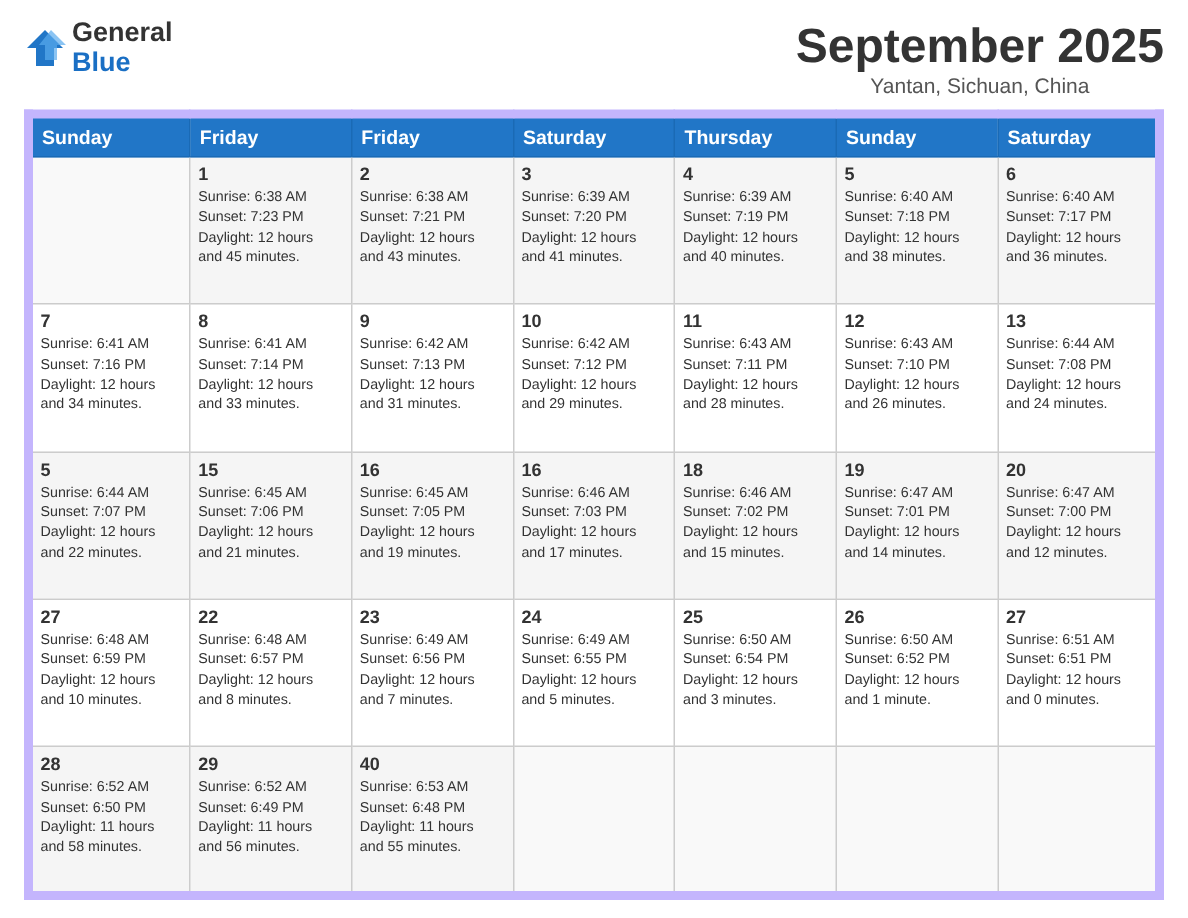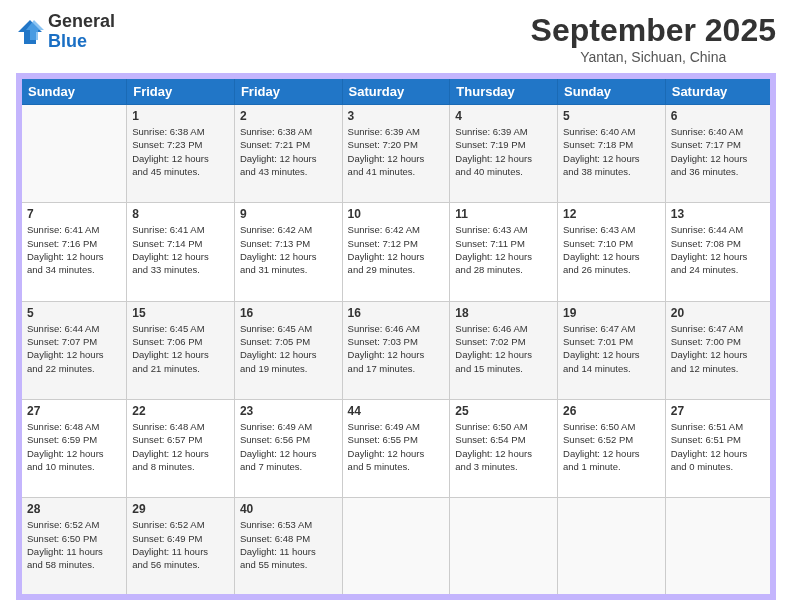--- a/index.html
+++ b/index.html
@@ -227,21 +227,21 @@
           </td>
           <td>
             <span class="day-num">22</span>
             <div class="day-info">Sunrise: 6:48 AM<br>Sunset: 6:57 PM<br>Daylight: 12 hours<br>and 8 minutes.</div>
           </td>
           <td>
             <span class="day-num">23</span>
             <div class="day-info">Sunrise: 6:49 AM<br>Sunset: 6:56 PM<br>Daylight: 12 hours<br>and 7 minutes.</div>
           </td>
           <td>
-            <span class="day-num">44</span>
+            <span class="day-num">24</span>
             <div class="day-info">Sunrise: 6:49 AM<br>Sunset: 6:55 PM<br>Daylight: 12 hours<br>and 5 minutes.</div>
           </td>
           <td>
             <span class="day-num">25</span>
             <div class="day-info">Sunrise: 6:50 AM<br>Sunset: 6:54 PM<br>Daylight: 12 hours<br>and 3 minutes.</div>
           </td>
           <td>
             <span class="day-num">26</span>
             <div class="day-info">Sunrise: 6:50 AM<br>Sunset: 6:52 PM<br>Daylight: 12 hours<br>and 1 minute.</div>
           </td>

